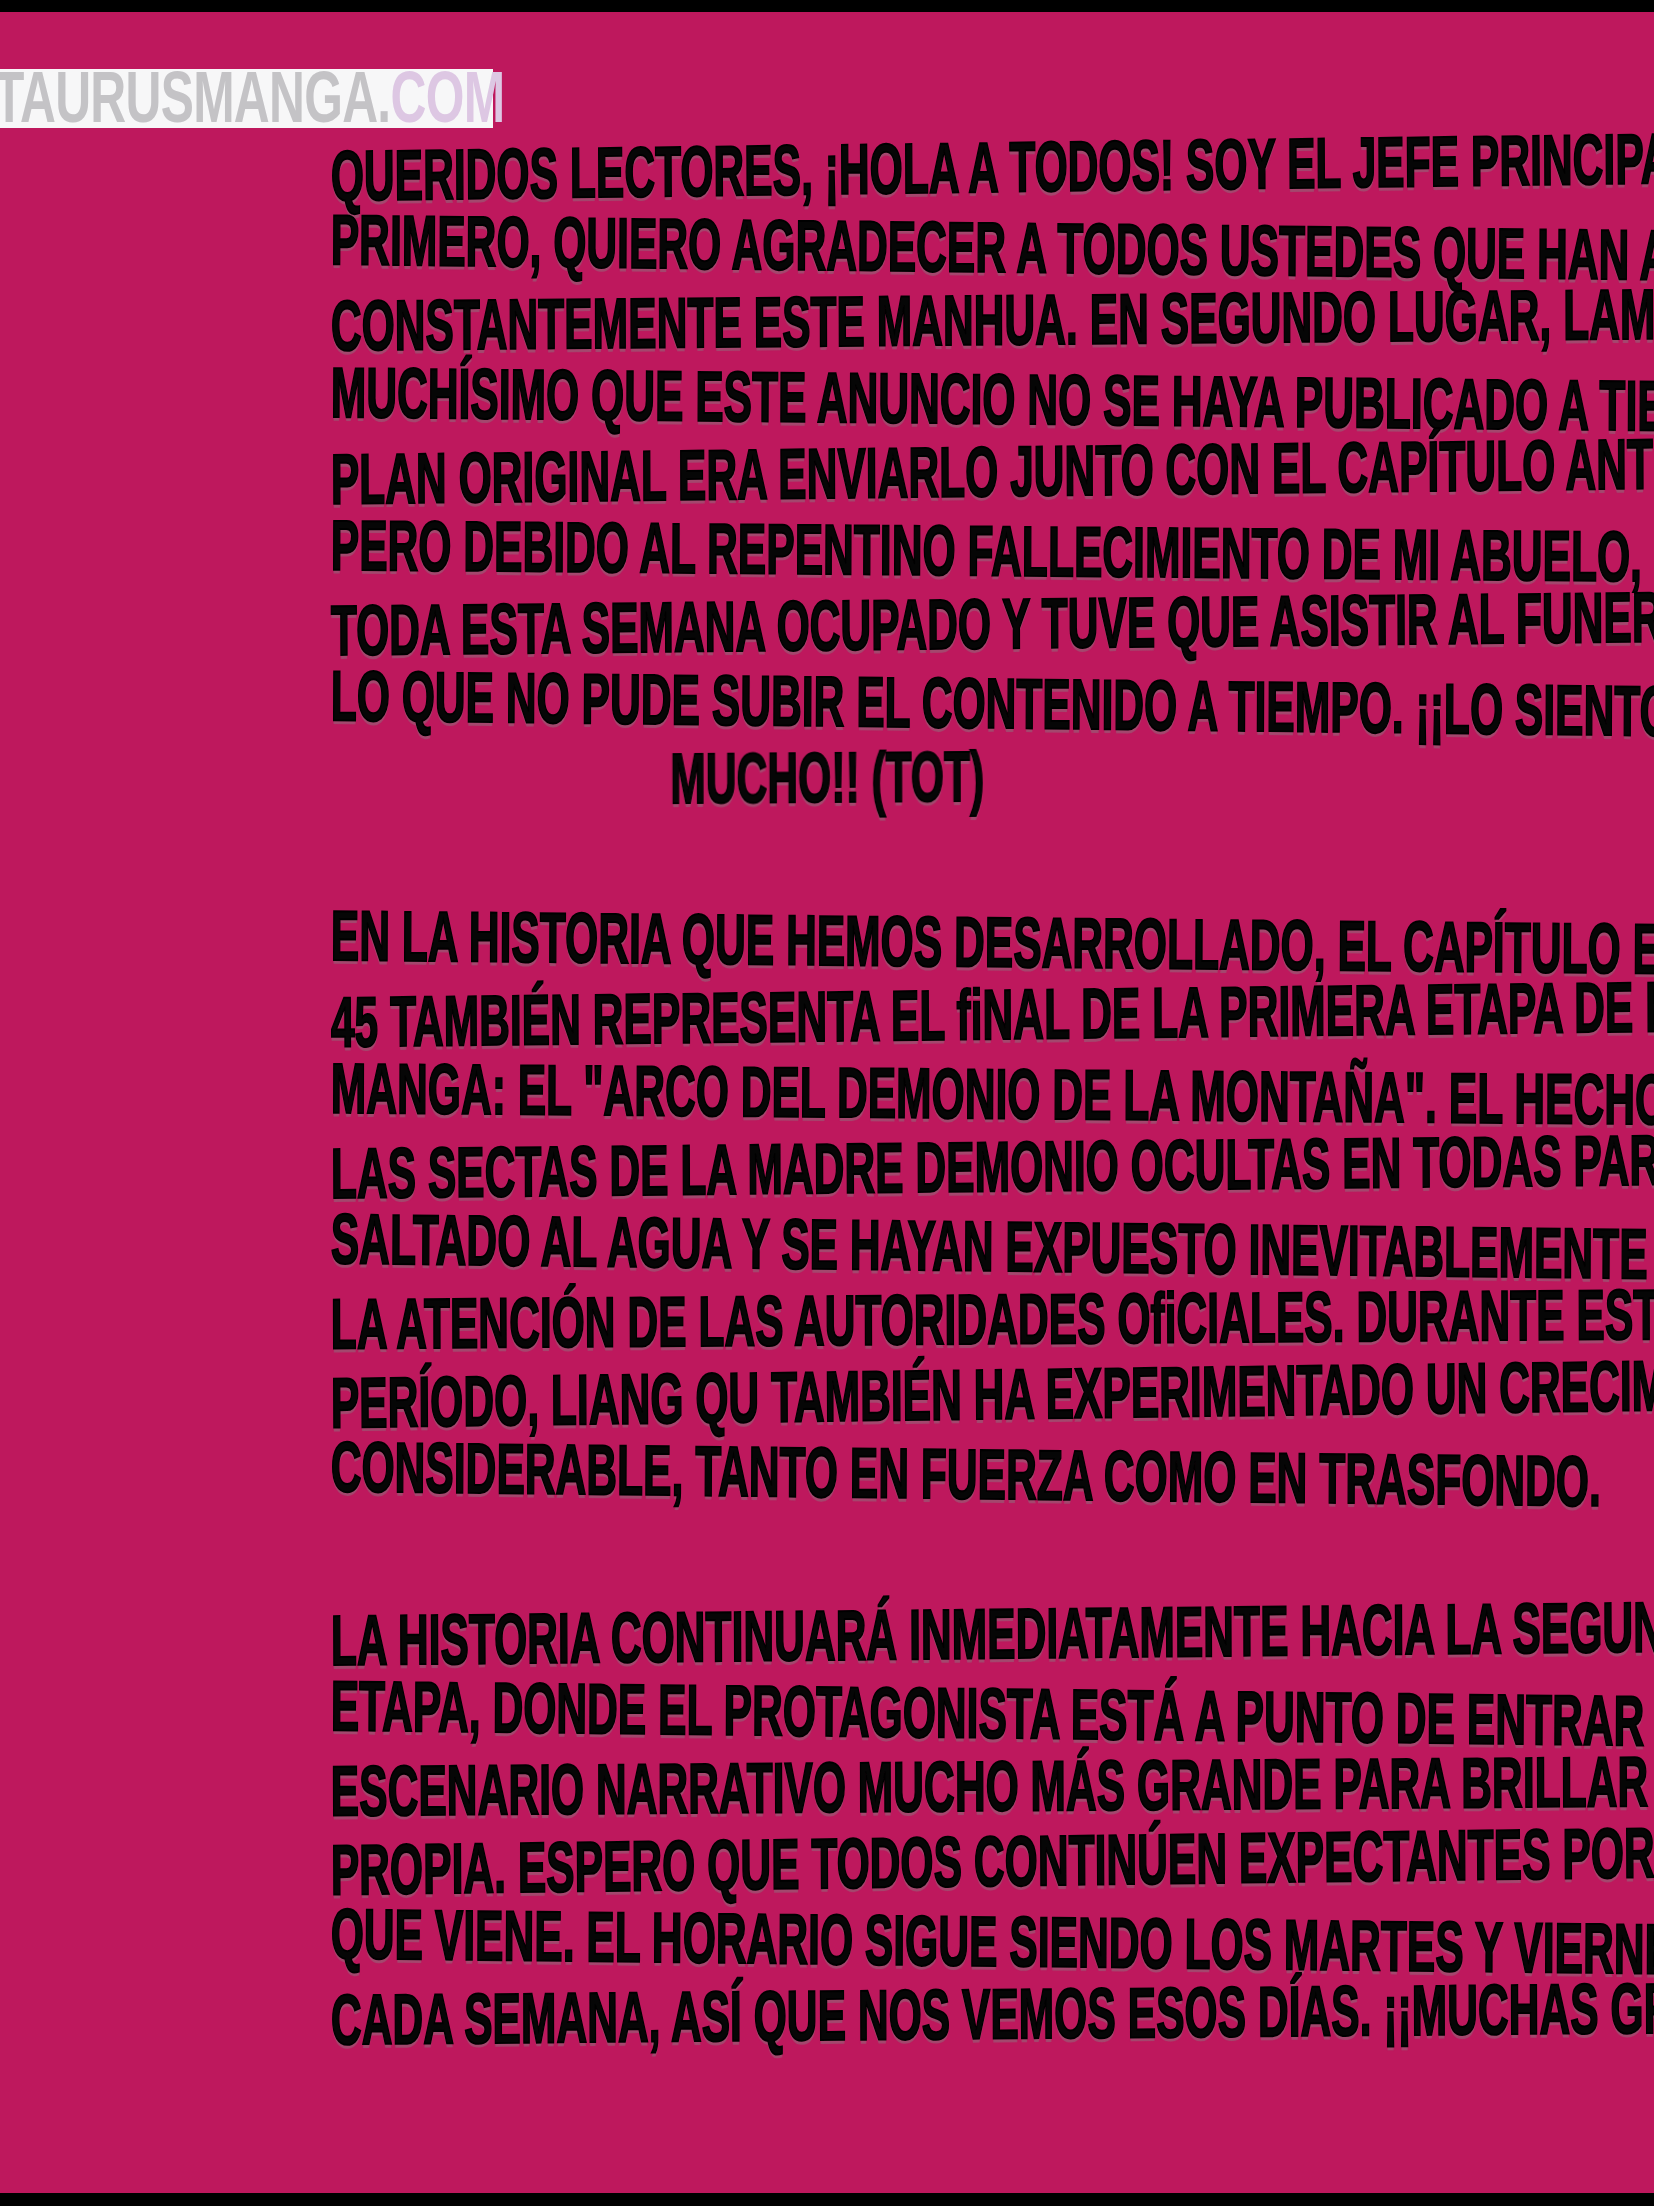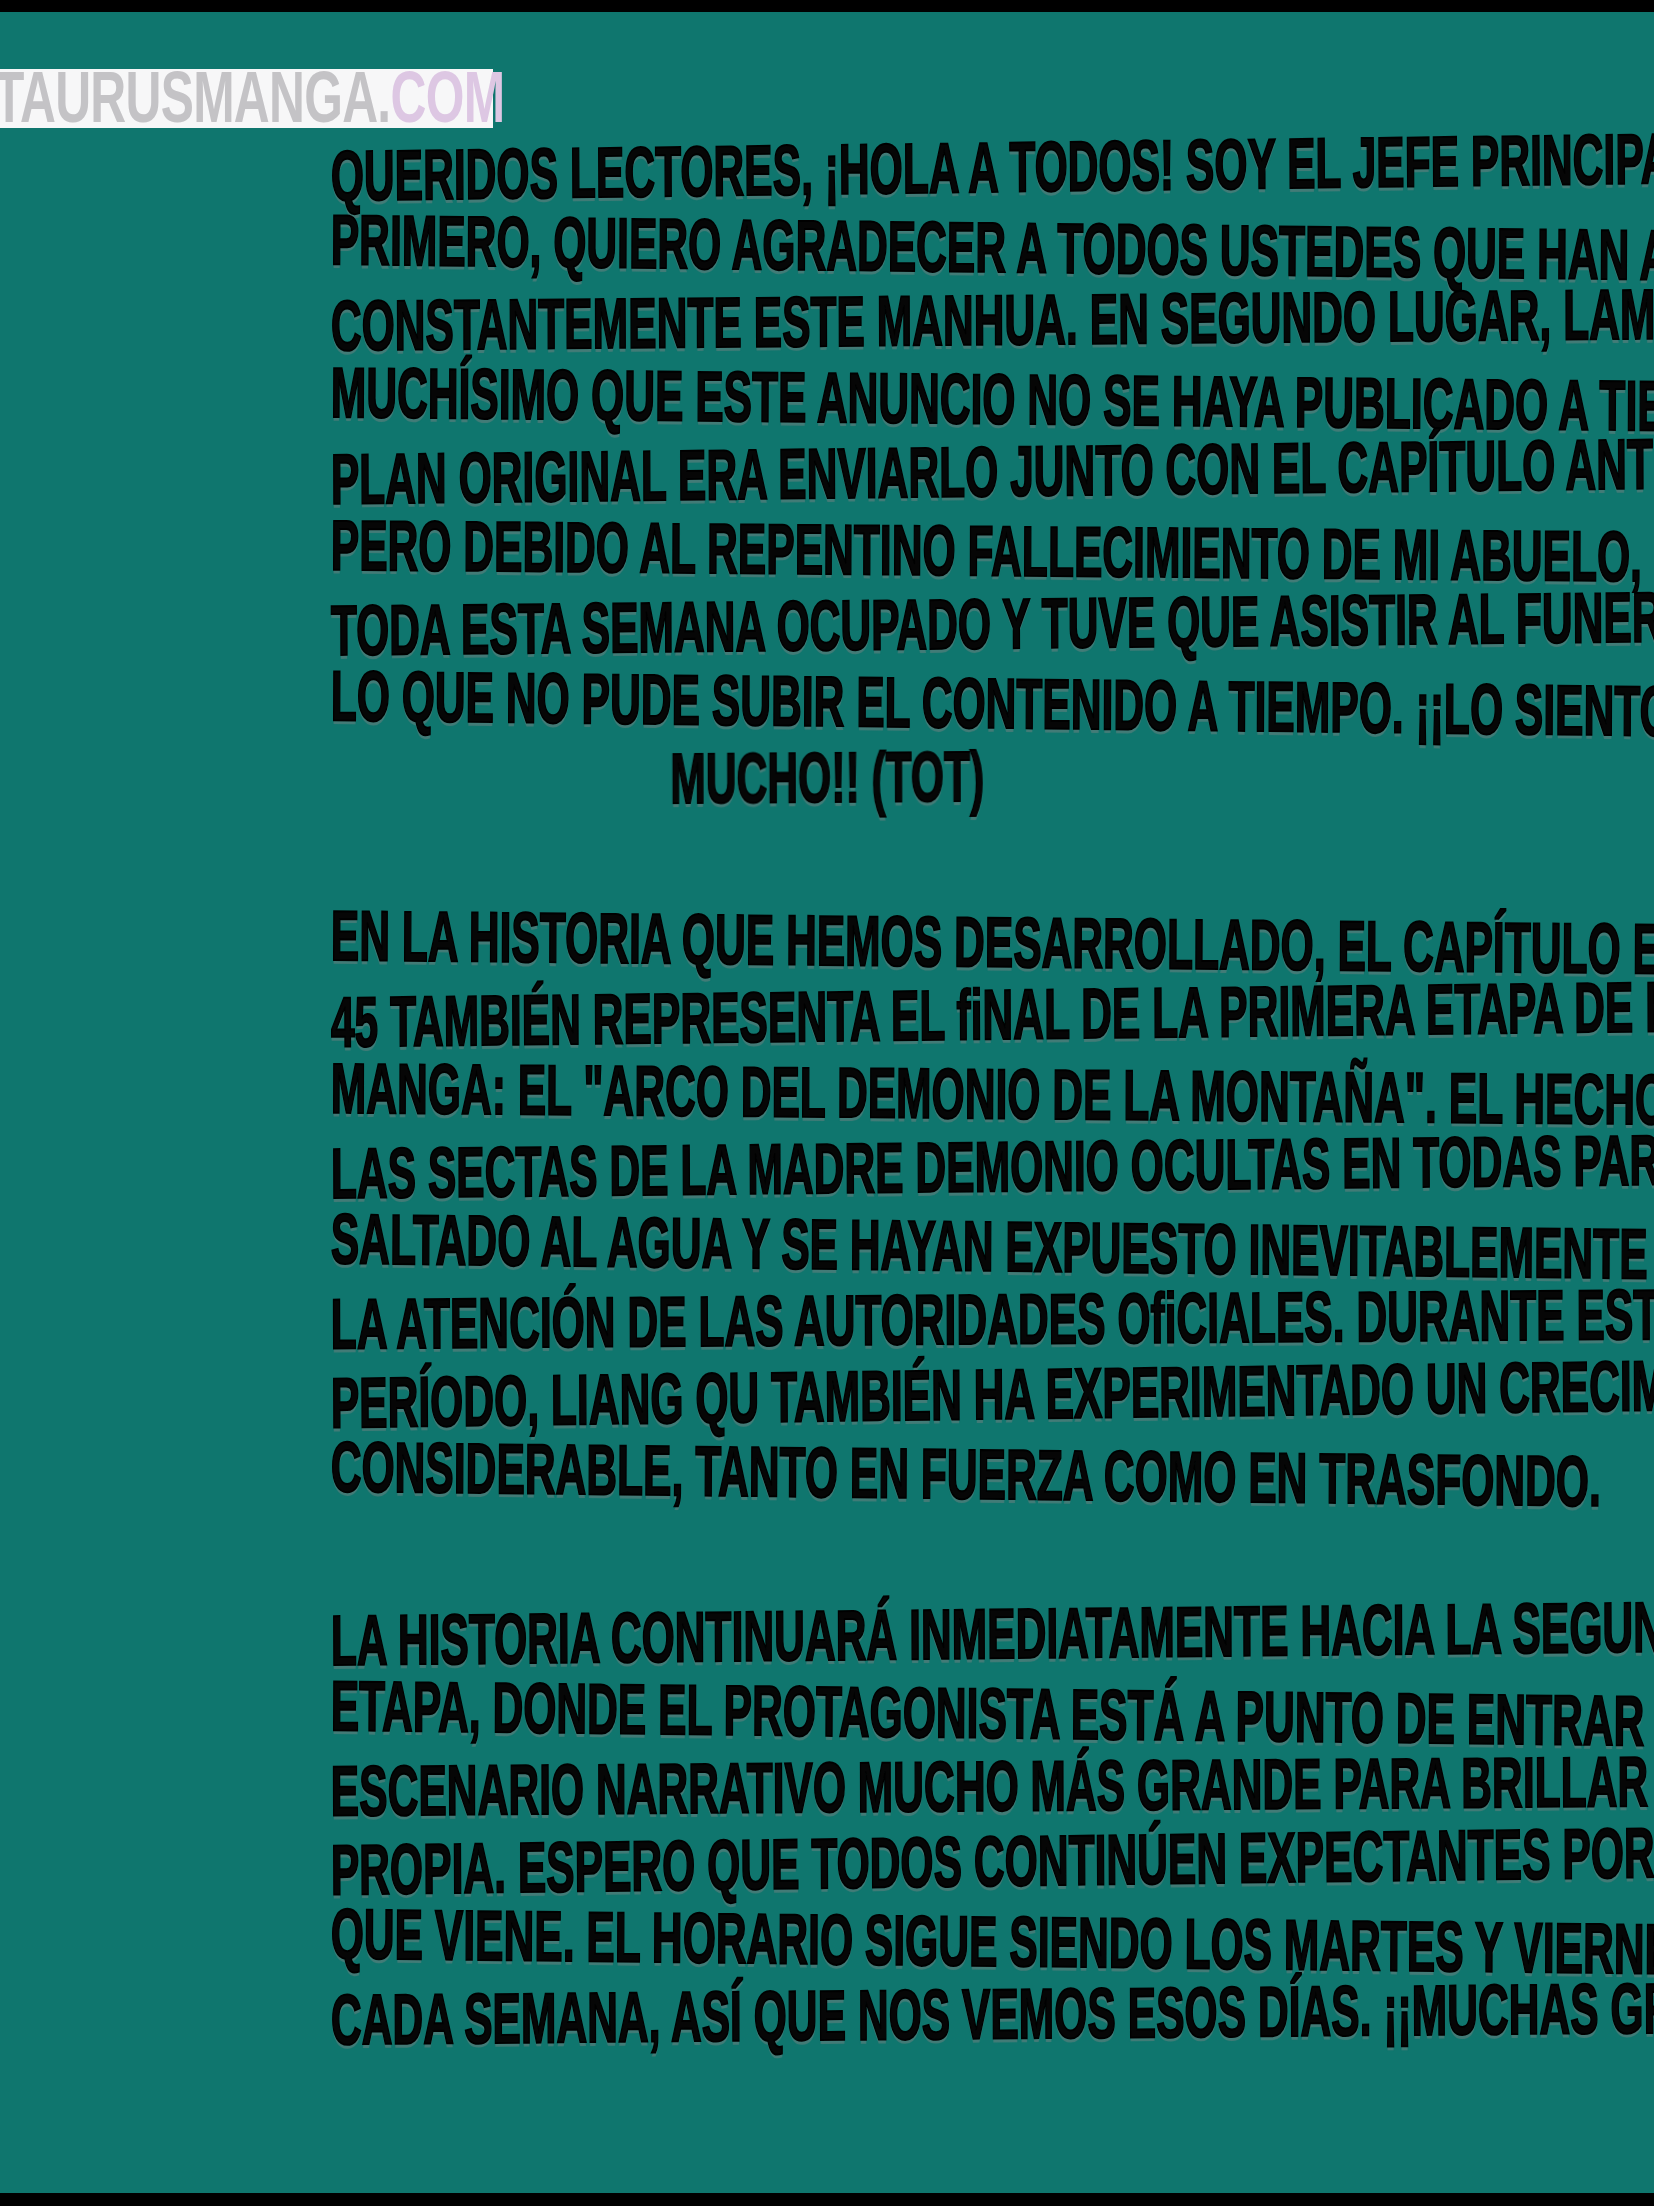--- a/index.html
+++ b/index.html
@@ -4,21 +4,21 @@
 <style>
   * { margin: 0; padding: 0; box-sizing: border-box; }
   html, body { background: #ffffff; }
   body {
     width: 1655px; height: 2207px;
     position: relative; overflow: hidden;
     font-family: "Liberation Sans", "DejaVu Sans", sans-serif;
   }
   .page {
     position: absolute; inset: 0;
-    background: #0f766e;
+    background: #be185d;
   }
   .border-bar {
     position: absolute; left: 0; width: 1655px; background: #000000;
   }
   .border-bar.top { top: 0; height: 11.8px; }
   .border-bar.bottom { bottom: 0; height: 13.8px; }
 
   .watermark-band {
     position: absolute; left: 0; top: 69px;
     width: 493px; height: 59px;

